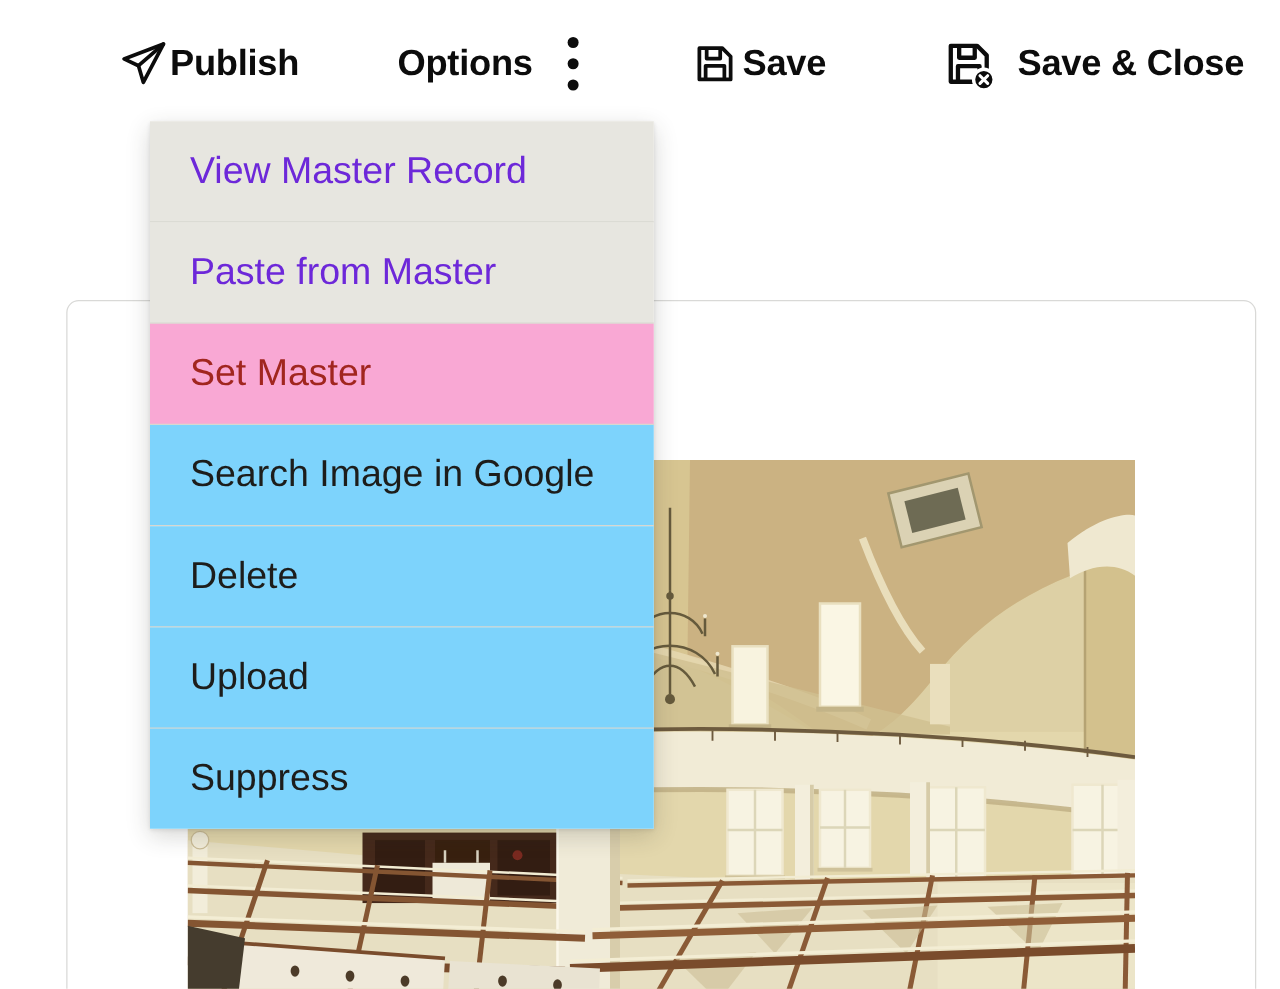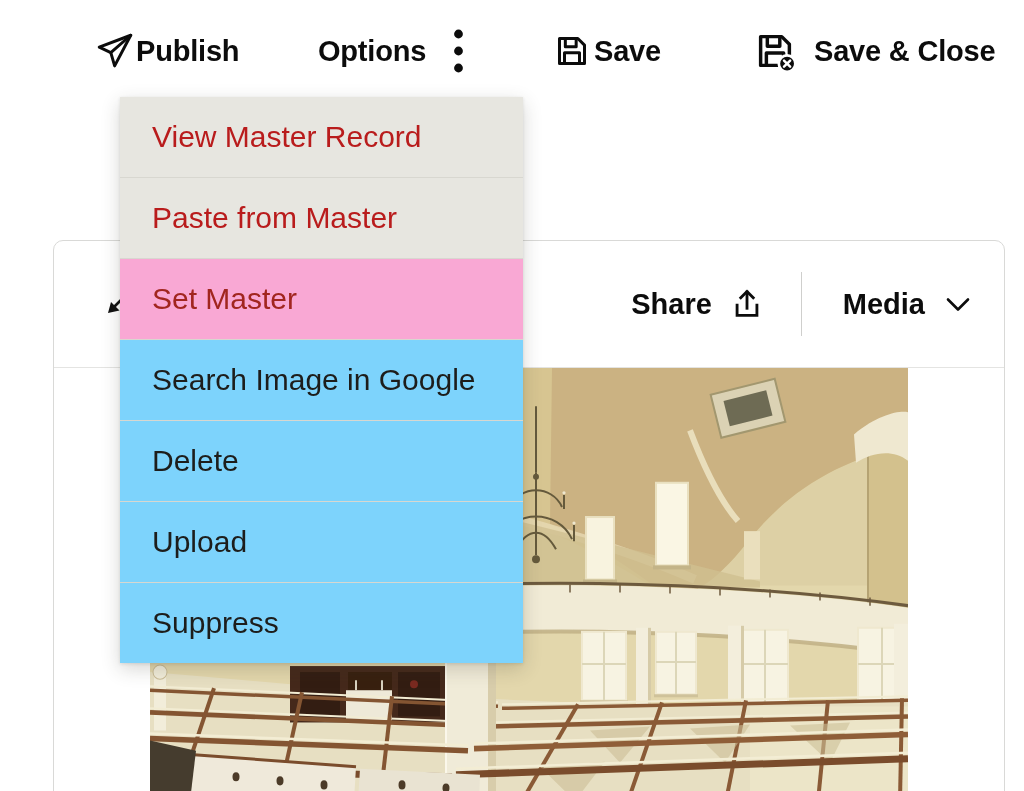--- a/index.html
+++ b/index.html
@@ -52,21 +52,21 @@
     position:absolute;left:120px;top:97px;width:403px;z-index:40;
     background:#ffffff;
     box-shadow:0 6px 18px rgba(50,50,40,.20), 0 1px 3px rgba(50,50,40,.12);
   }
   .menu-item{
     height:80px;display:flex;align-items:center;
     padding-left:32px;font-size:30px;color:#1d1d1b;
     border-bottom:1px solid #d8d7d0;background:#7dd3fc;cursor:pointer;
   }
   .menu-item:last-child{border-bottom:none;}
-  .menu-item.disabled{background:#e7e6e0;color:#b91c1c;cursor:default;}
+  .menu-item.disabled{background:#e7e6e0;color:#6d28d9;cursor:default;}
   .menu-item.active{background:#f9a8d4;color:#a1261f;}
 </style>
 </head>
 <body>
 
 <div class="tb-btn" id="btn-publish">
   <svg width="42" height="44" viewBox="0 0 24 24" fill="none" stroke="#0c0c0c" stroke-width="1.7" stroke-linejoin="round" stroke-linecap="round">
     <path d="M21 3 L3 9.8 L9.6 12.9 L11.8 20.5 L21 3 Z"></path>
     <path d="M21 3 L9.6 12.9"></path>
   </svg>
@@ -96,47 +96,20 @@
     <path d="M4.5 4.5 H15.5 L19.5 8.5 V19.5 H4.5 Z"></path>
     <path d="M8 4.5 V9.5 H14.5 V4.5"></path>
     <path d="M7.5 19.5 V13 H16.5 V19.5"></path>
     <circle cx="18.3" cy="18.6" r="4.3" fill="#0c0c0c" stroke="#ffffff" stroke-width="1.4"></circle>
     <path d="M16.7 17 L19.9 20.2 M19.9 17 L16.7 20.2" stroke="#ffffff" stroke-width="1.3" stroke-linecap="round"></path>
   </svg>
   <span>Save &amp; Close</span>
 </div>
 
 <div class="card">
-  <div class="card-header">
-
-    <div class="collapse-btn">
-      <svg width="28" height="28" viewBox="0 0 28 28">
-        <path d="M23 5 L11 17" stroke="#111" stroke-width="2.6" fill="none"></path>
-        <polygon points="5,23 16.5,20.5 8,12" fill="#111"></polygon>
-      </svg>
-    </div>
-
-    <div class="header-controls">
-      <div class="hdr-btn" id="share-btn">
-        <span>Share</span>
-        <svg width="34" height="38" viewBox="0 0 24 24" fill="none" stroke="#0c0c0c" stroke-width="2" stroke-linecap="square">
-          <path d="M12 15 V3.6"></path>
-          <path d="M7.6 7.6 L12 3.2 L16.4 7.6"></path>
-          <path d="M5 12.8 V20 H19 V12.8"></path>
-        </svg>
-      </div>
-      <div class="vdivider"></div>
-      <div class="hdr-btn" id="media-btn">
-        <span>Media</span>
-        <svg width="26" height="17" viewBox="0 0 26 17" fill="none" stroke="#0c0c0c" stroke-width="2.6" stroke-linecap="round" stroke-linejoin="round">
-          <path d="M3 3.5 L13 13.5 L23 3.5"></path>
-        </svg>
-      </div>
-    </div>
-  </div>
 
   <div class="photo-wrap" role="img" aria-label="Interior of a historic church: cream walls and ceiling, curved balcony, tall bright windows, brass chandelier, ceiling vent, and a grid of wooden box pews with dark rails">
     <svg width="758" height="433" viewBox="0 0 758 430" preserveAspectRatio="none">
 
       <rect x="0" y="0" width="758" height="430" fill="#ddd0a5"></rect>
       <rect x="0" y="216" width="758" height="122" fill="#e3d7ac"></rect>
 
       <path d="M0 0 H758 V76 C688 92 638 122 598 172 C562 218 538 226 520 228 C472 198 420 168 366 150 C252 118 118 102 0 94 Z" fill="#d7c591"></path>
       <path d="M402 0 H758 V76 C688 92 638 122 598 172 C562 218 538 226 520 228 C480 198 440 172 400 155 Z" fill="#cbb282"></path>
       <path d="M0 94 C130 102 256 118 366 150" stroke="#ece1c2" stroke-width="5" fill="none"></path>

